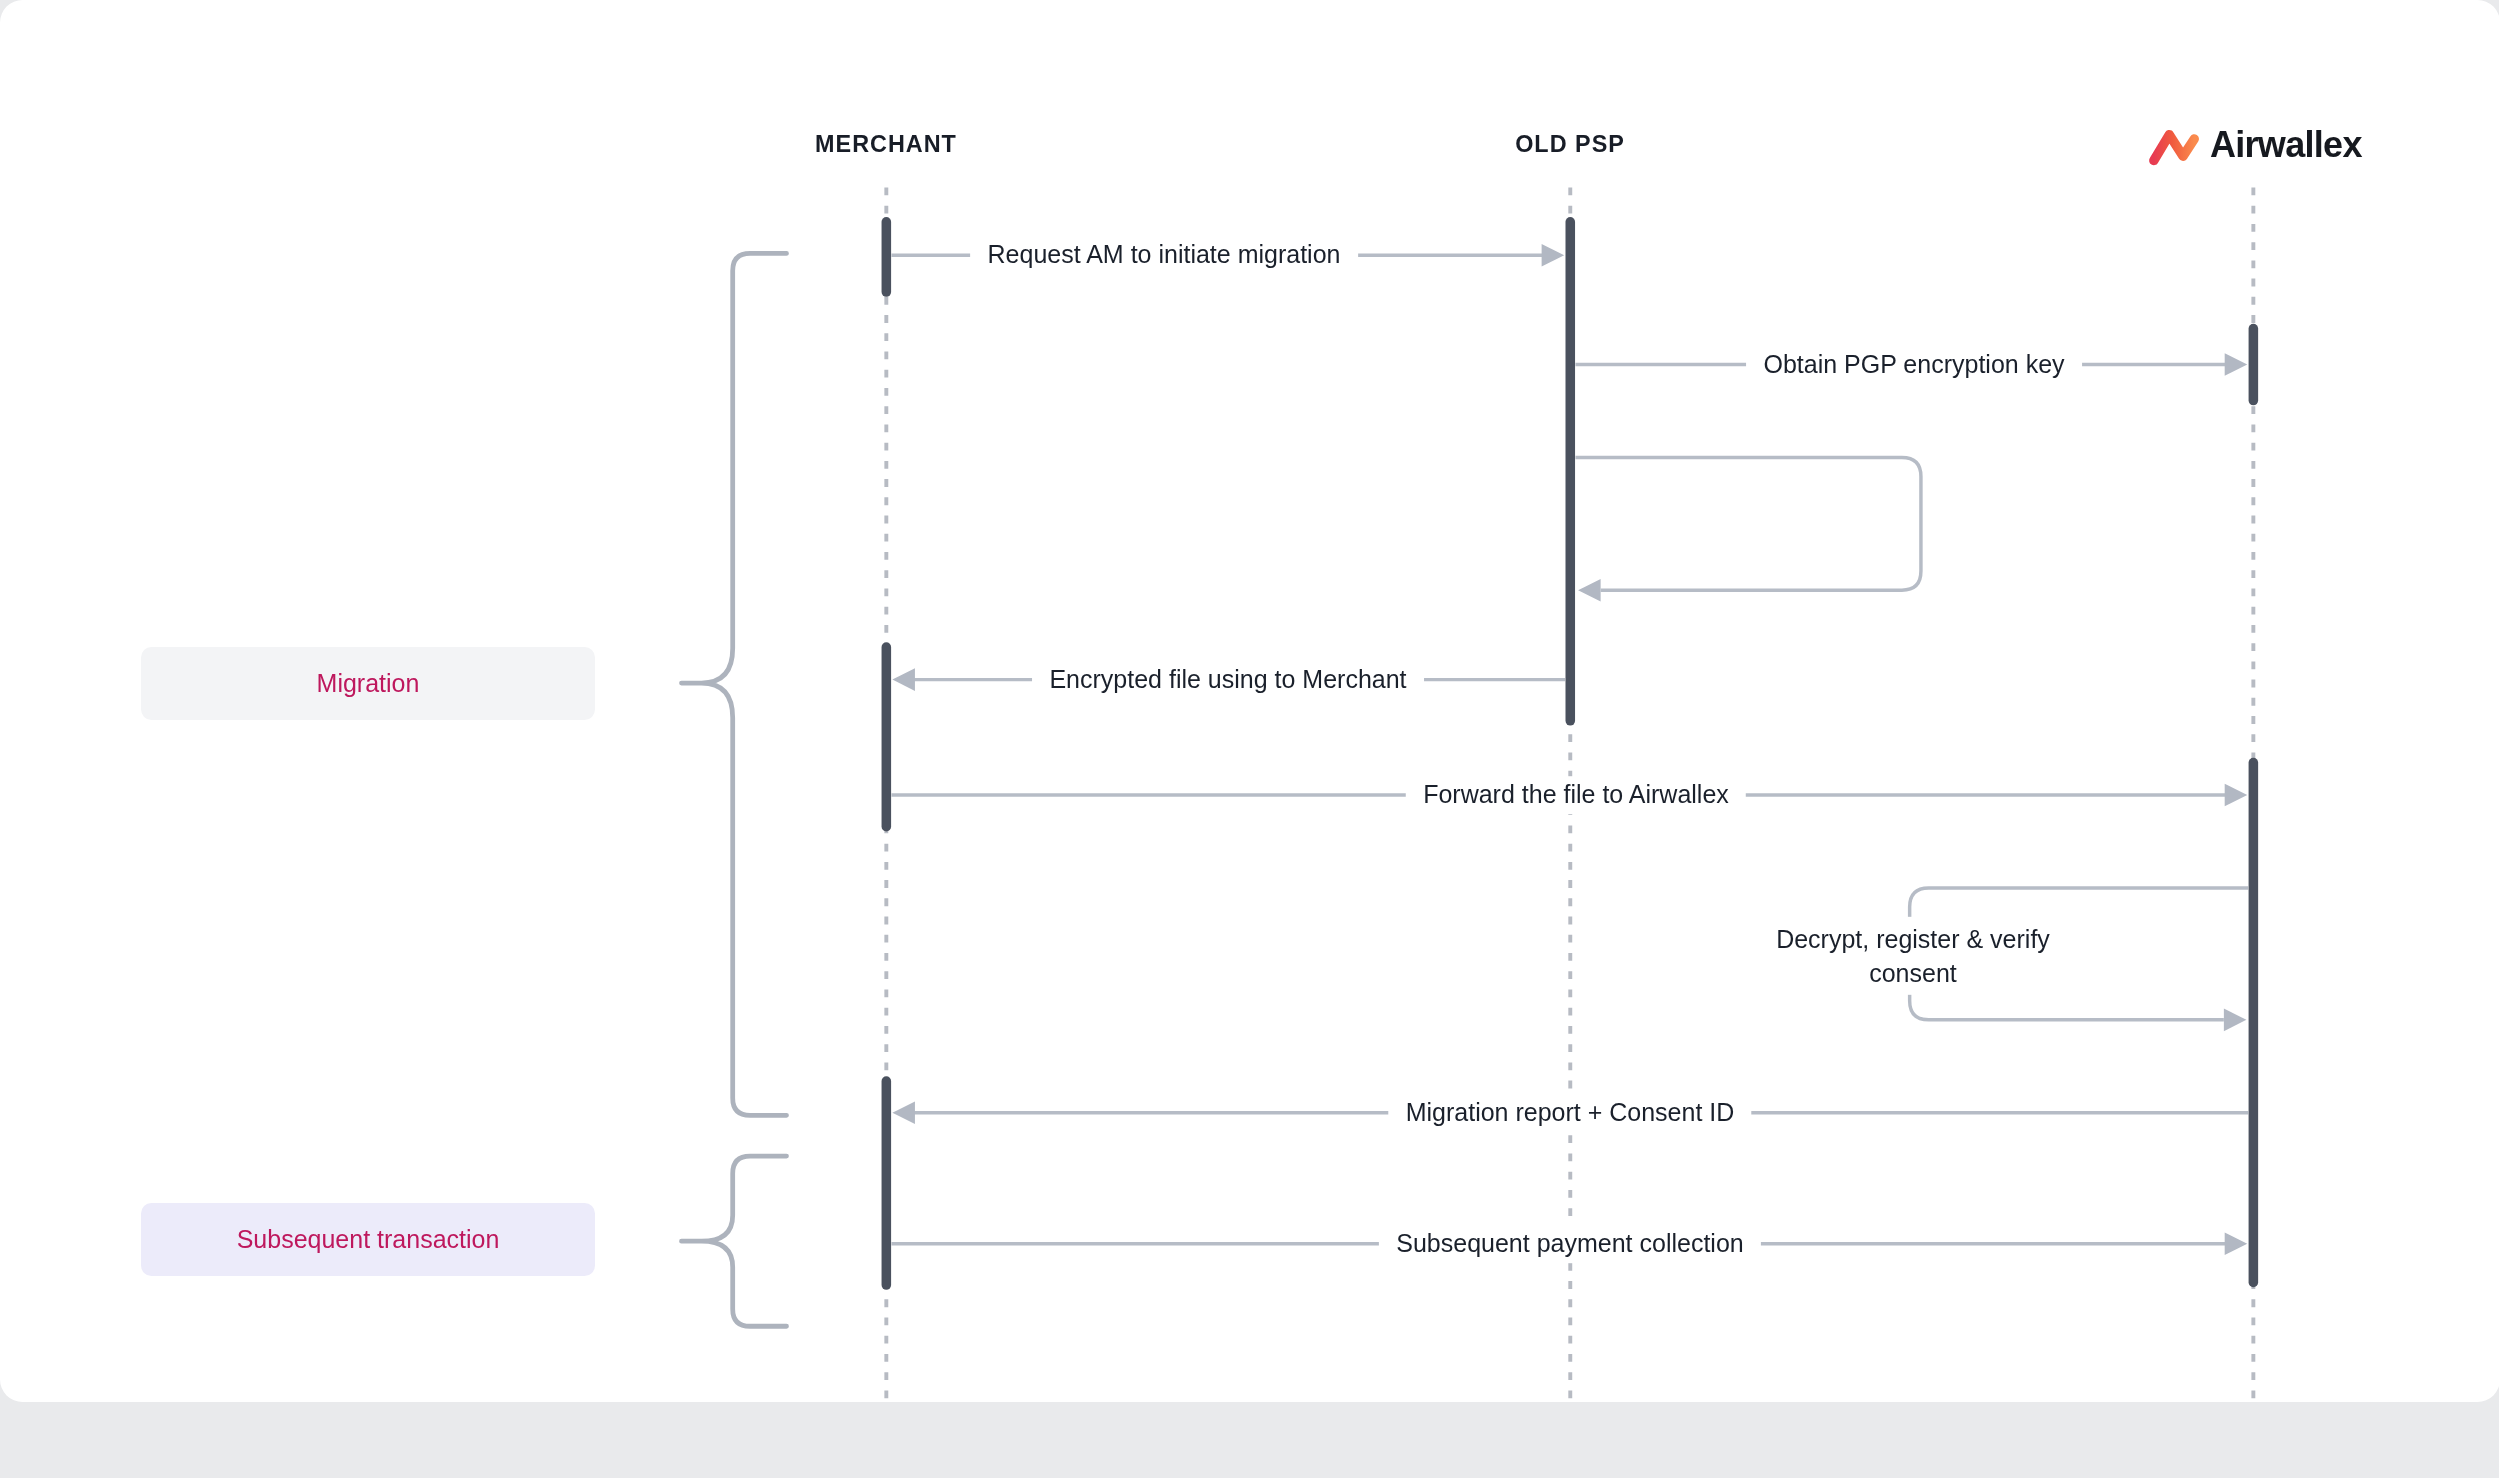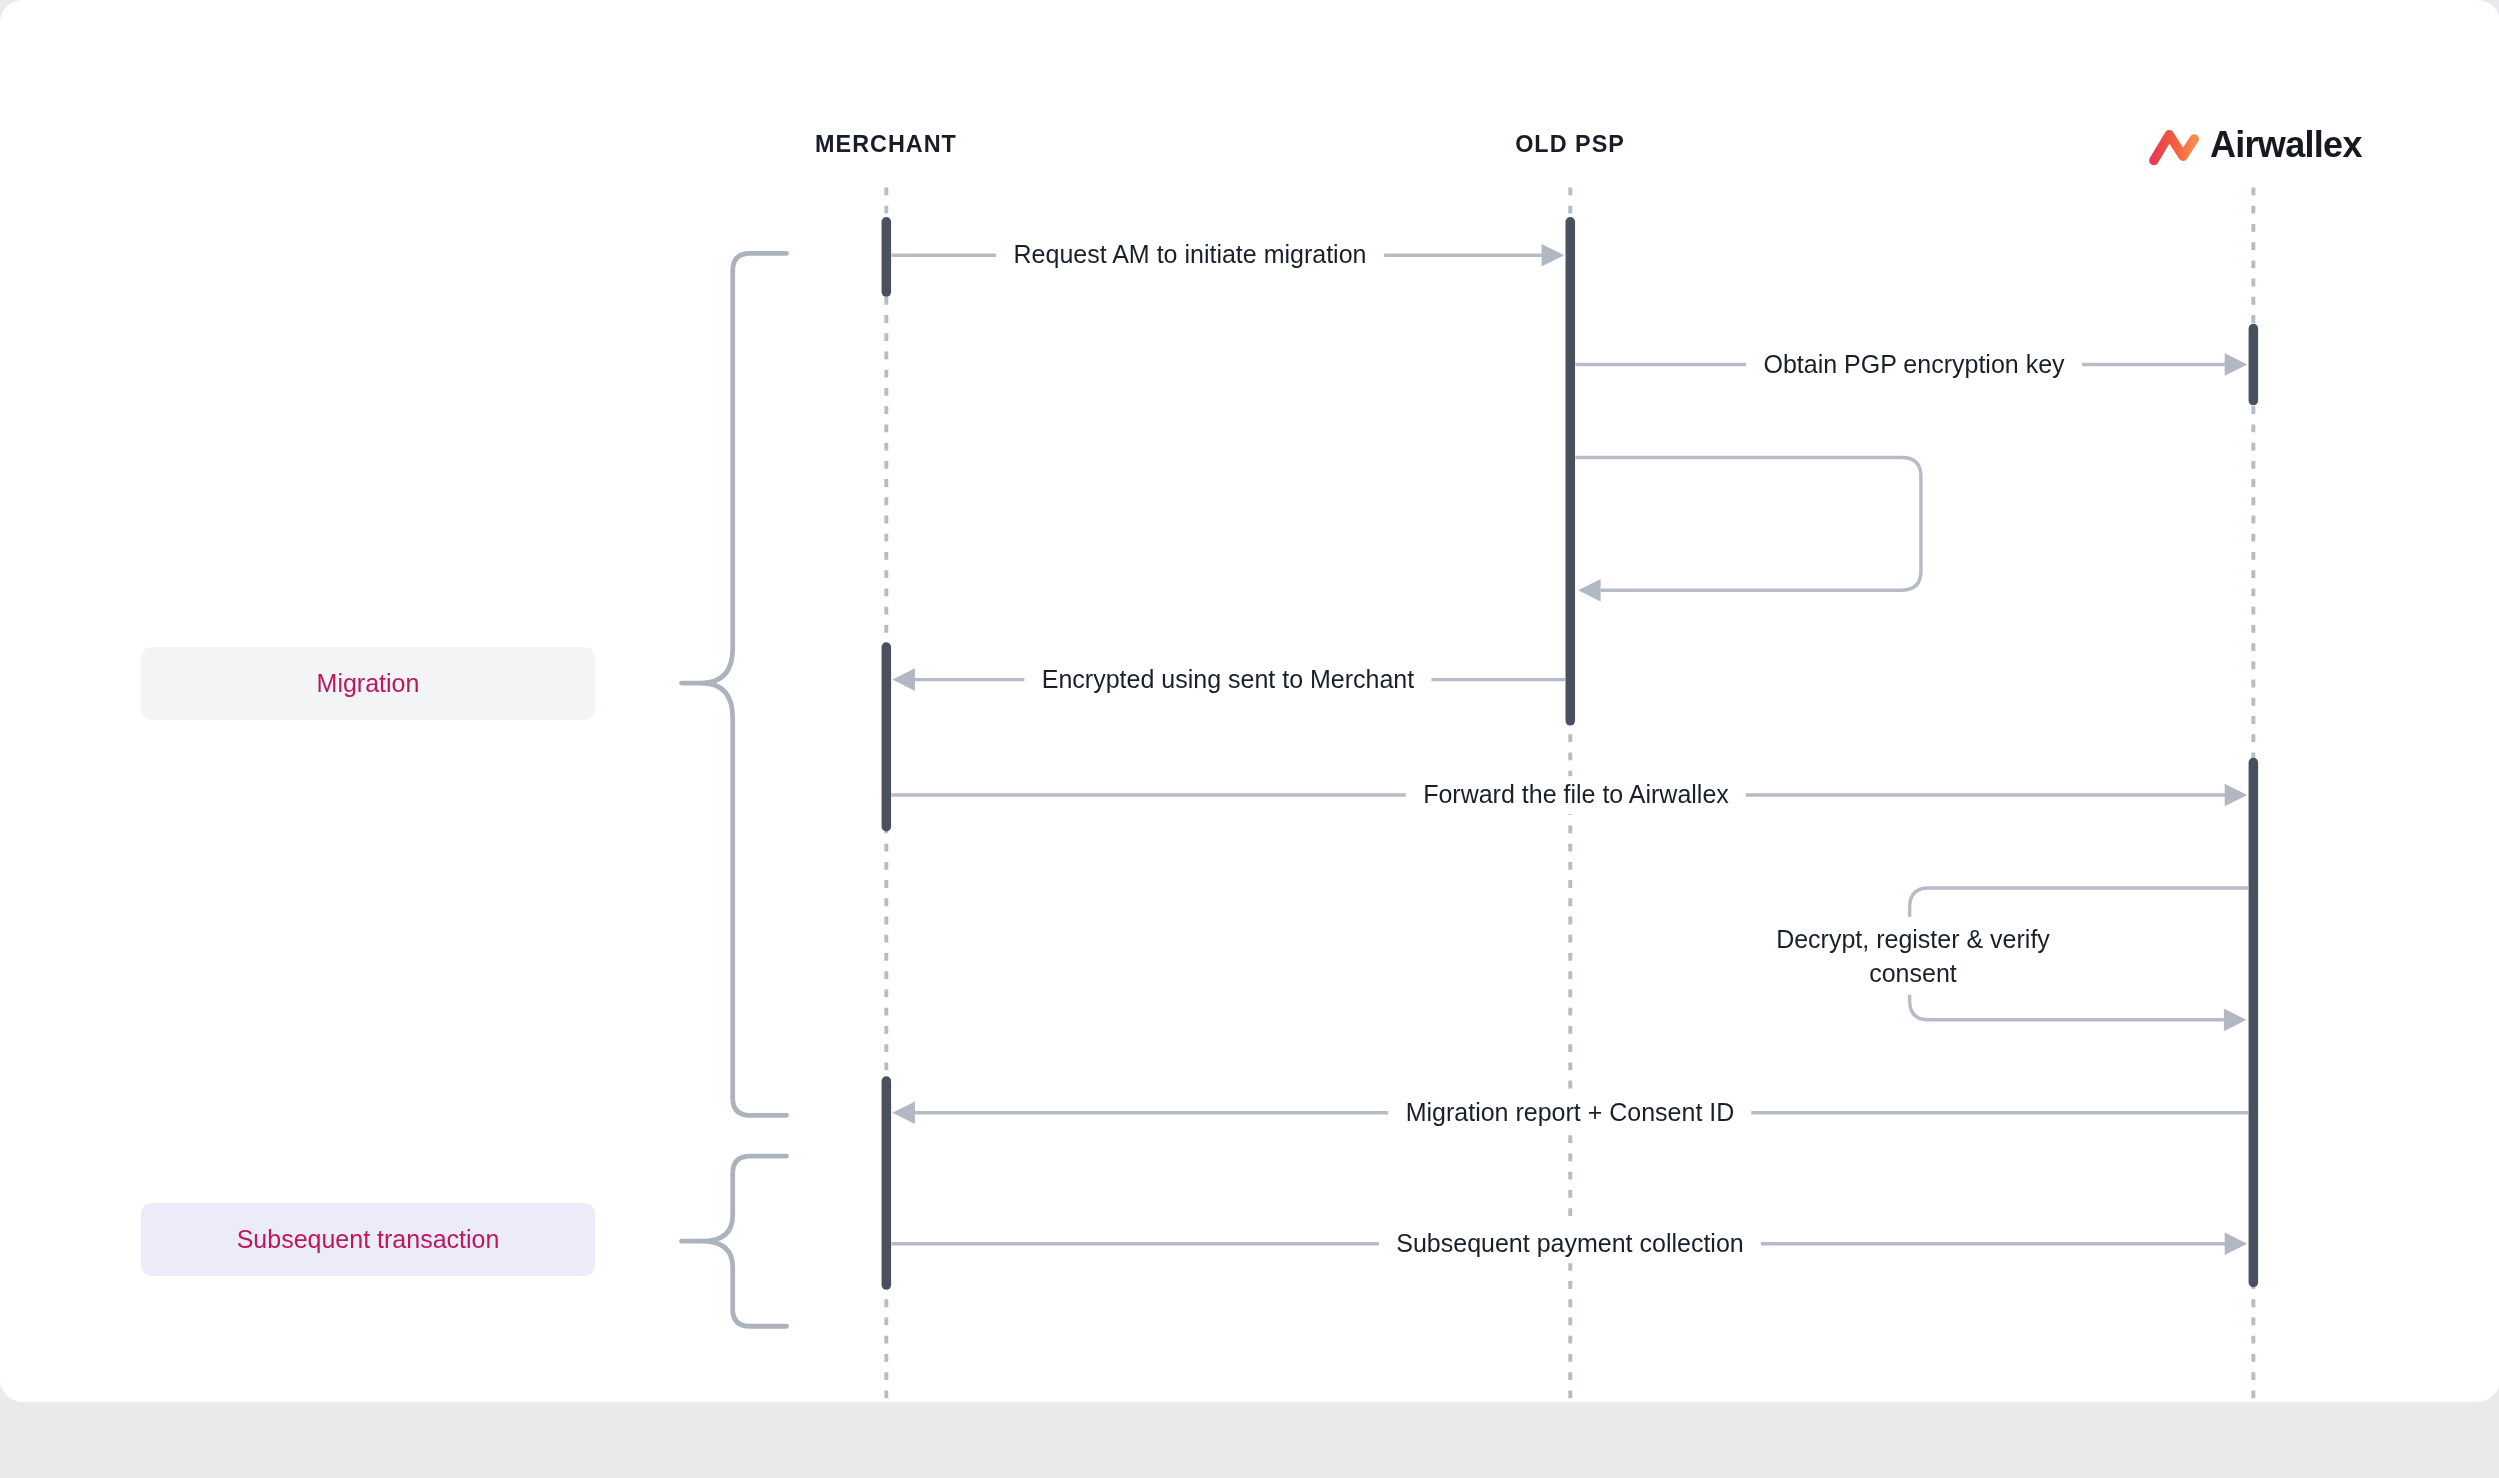--- a/index.html
+++ b/index.html
@@ -141,23 +141,23 @@
     <div class="participant-label" style="left:886px; top:144px;">MERCHANT</div>
     <div class="participant-label" style="left:1570px; top:144px;">OLD PSP</div>
 
     <div class="brand" style="left:2253px; top:145px;">
       <svg width="57" height="43" viewBox="0 0 66 50">
         <path d="M11 43 L29 13 L45 38 L58 18" fill="none" stroke="url(#awGrad)" stroke-width="11" stroke-linecap="round" stroke-linejoin="round"></path>
       </svg>
       <span class="brand-word">Airwallex</span>
     </div>
 
-    <div class="msg-label" style="left:1190px; top:255px;">Request AM to initiate migration</div>
+    <div class="msg-label" style="left:1164px; top:255px;">Request AM to initiate migration</div>
     <div class="msg-label" style="left:1914px; top:365px;">Obtain PGP encryption key</div>
-    <div class="msg-label" style="left:1228px; top:680px;">Encrypted using sent to Merchant</div>
+    <div class="msg-label" style="left:1228px; top:680px;">Encrypted file using to Merchant</div>
     <div class="msg-label" style="left:1576px; top:795px;">Forward the file to Airwallex</div>
     <div class="loop-label" style="left:1913px; top:956px;">
       <div>Decrypt, register &amp; verify</div>
       <div>consent</div>
     </div>
     <div class="msg-label" style="left:1570px; top:1113px;">Migration report + Consent ID</div>
     <div class="msg-label" style="left:1570px; top:1244px;">Subsequent payment collection</div>
 
     <div class="phase-box phase-migration">Migration</div>
     <div class="phase-box phase-subsequent">Subsequent transaction</div>

